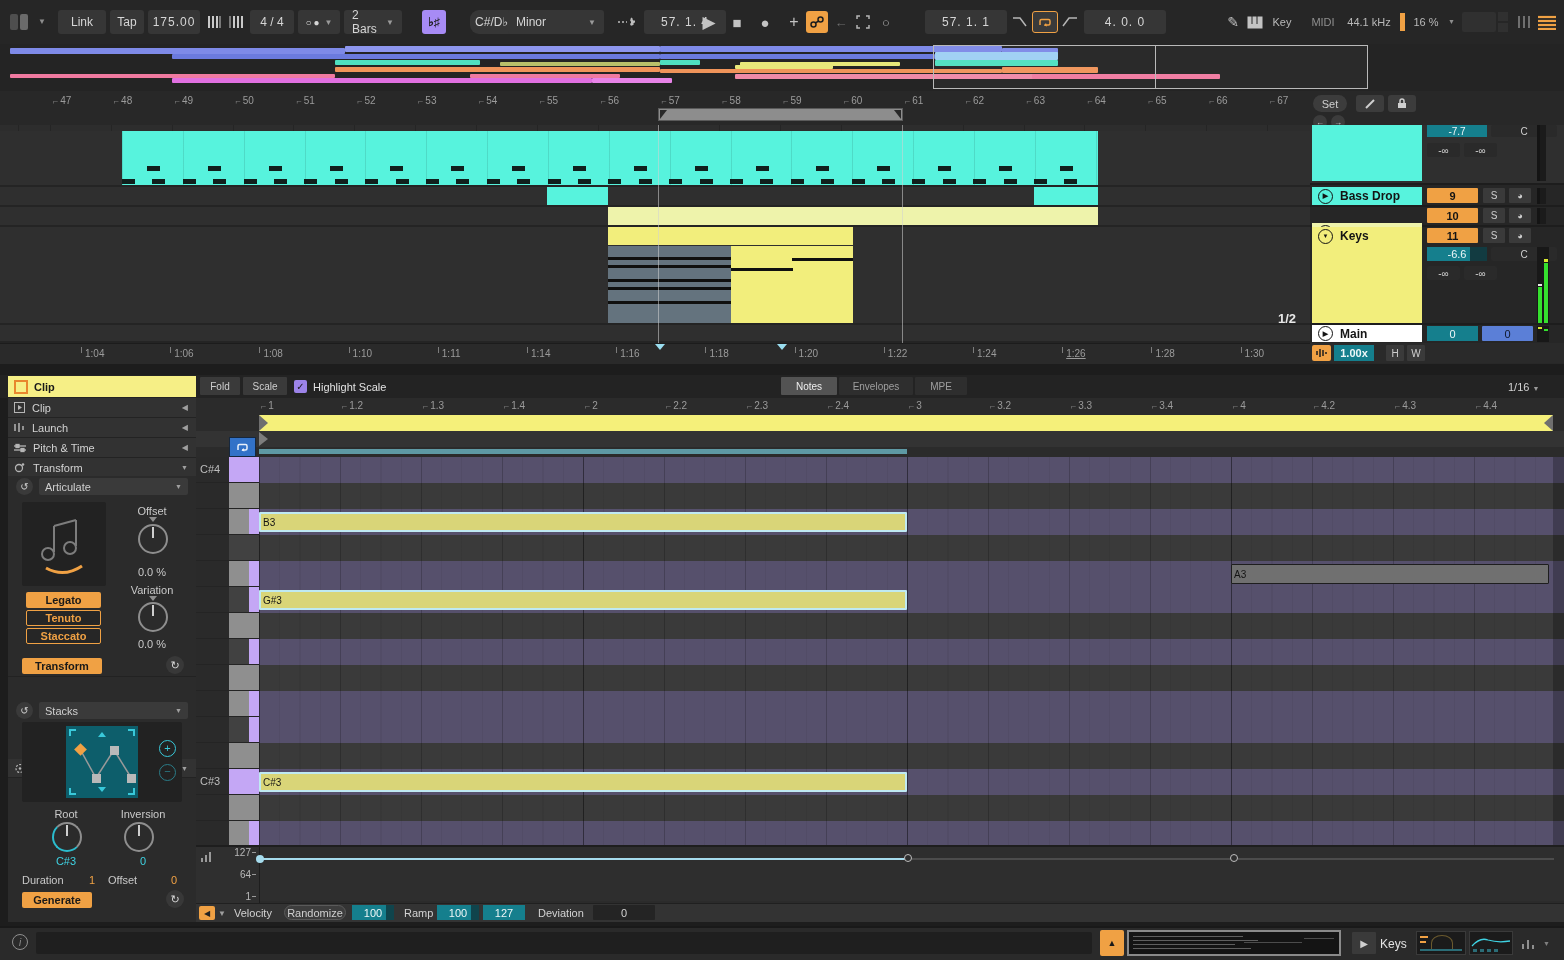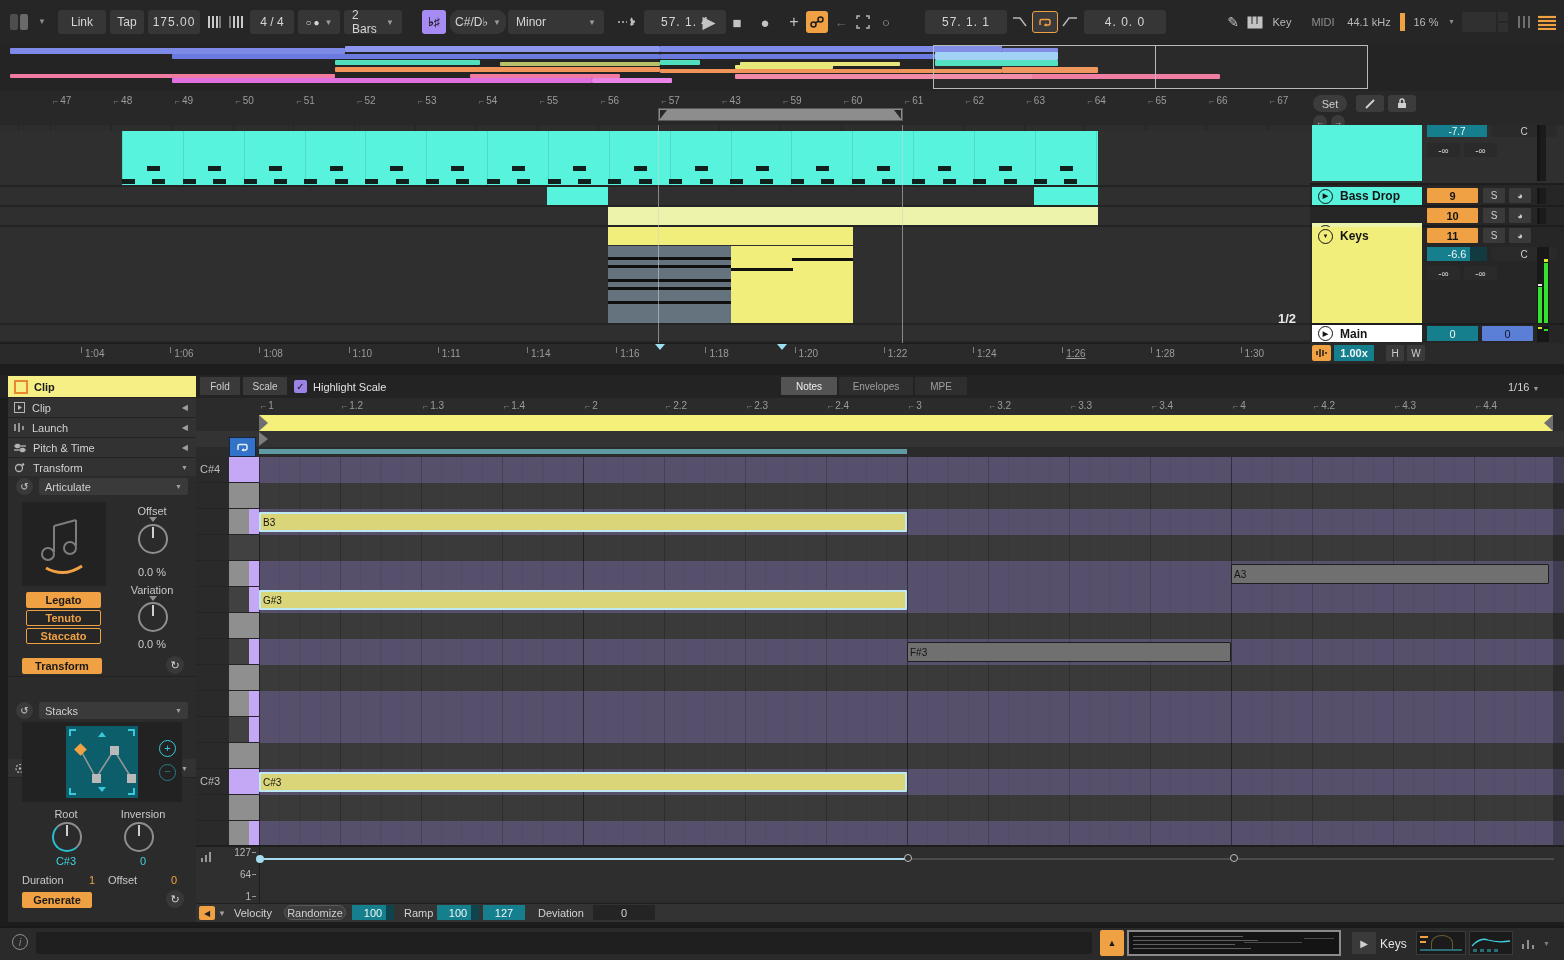--- a/index.html
+++ b/index.html
@@ -84,21 +84,21 @@
       <span style="font-size:10px;">○</span>
         <span style="font-size:10px;margin-left:2px;">●</span>
         <span class="caret">▼</span>
     </div>
     <div class="btn" style="left:344px;width:58px;">
         <span>2 Bars</span>
         <span class="caret">▼</span>
       </div>
 
     <div class="btn" style="left:422px;width:24px;background:#a78bf5;color:#1d1d1d;font-weight:bold;">♭♯</div>
-    <div class="btn" style="left:450px;width:56px;border-radius:9px;">
+    <div class="btn" style="left:470px;width:56px;border-radius:9px;">
         <span>C#/D♭</span>
         <span class="caret">▼</span>
       </div>
     <div class="btn" style="left:508px;width:96px;justify-content:flex-start;">
         <span>Minor</span>
         <span class="caret" style="margin-left:auto;">▼</span>
       </div>
 
     <div class="icon-plain" style="left:614px;width:24px;">
       <svg width="18" height="10">
@@ -240,21 +240,21 @@
         <div class="rlabel" style="left:113.85px;top:4px;">48</div>
         <div class="rlabel" style="left:174.7px;top:4px;">49</div>
         <div class="rlabel" style="left:235.55px;top:4px;">50</div>
         <div class="rlabel" style="left:296.4px;top:4px;">51</div>
         <div class="rlabel" style="left:357.25px;top:4px;">52</div>
         <div class="rlabel" style="left:418.1px;top:4px;">53</div>
         <div class="rlabel" style="left:478.95px;top:4px;">54</div>
         <div class="rlabel" style="left:539.8px;top:4px;">55</div>
         <div class="rlabel" style="left:600.65px;top:4px;">56</div>
         <div class="rlabel" style="left:661.5px;top:4px;">57</div>
-        <div class="rlabel" style="left:722.35px;top:4px;">43</div>
+        <div class="rlabel" style="left:722.35px;top:4px;">58</div>
         <div class="rlabel" style="left:783.2px;top:4px;">59</div>
         <div class="rlabel" style="left:844.0500000000001px;top:4px;">60</div>
         <div class="rlabel" style="left:904.9px;top:4px;">61</div>
         <div class="rlabel" style="left:965.75px;top:4px;">62</div>
         <div class="rlabel" style="left:1026.6px;top:4px;">63</div>
         <div class="rlabel" style="left:1087.45px;top:4px;">64</div>
         <div class="rlabel" style="left:1148.3px;top:4px;">65</div>
         <div class="rlabel" style="left:1209.15px;top:4px;">66</div>
         <div class="rlabel" style="left:1270px;top:4px;">67</div>
       </div>
@@ -728,21 +728,20 @@
          background-image:
            repeating-linear-gradient(90deg, rgba(0,0,0,0.30) 0 1px, transparent 1px 324px),
            repeating-linear-gradient(90deg, rgba(0,0,0,0.16) 0 1px, transparent 1px 81px),
            repeating-linear-gradient(90deg, rgba(0,0,0,0.05) 0 1px, transparent 1px 20.25px);"></div>
     <div class="abs" style="left:1357px;top:59px;width:11px;height:388px;background:rgba(0,0,0,0.25);pointer-events:none;"></div>
 
     <div class="abs" id="roll-notes" style="left:0;top:59px;width:1368px;height:388px;">
         <div class="note" style="left:63px;top:55px;width:648px;">B3</div>
         <div class="note" style="left:63px;top:133px;width:648px;">G#3</div>
         <div class="note" style="left:63px;top:315px;width:648px;">C#3</div>
-        <div class="note noteGray" style="left:711px;top:185px;width:324px;">F#3</div>
         <div class="note noteGray" style="left:1035px;top:107px;width:317.52000000000015px;">A3</div>
       </div>
 
     <div class="abs" style="left:0;top:447px;width:1368px;height:56px;background:#2e2e2e;border-top:2px solid #1e1e1e;box-sizing:border-box;">
       <div class="abs" style="left:0;top:0;width:63px;height:56px;background:#2f2f2f;">
         <svg class="abs" style="left:4px;top:4px;" width="12" height="11">
             <g stroke="#9a9a9a" stroke-width="2">
               <line x1="2" y1="11" x2="2" y2="7"></line>
               <line x1="6" y1="11" x2="6" y2="4"></line>
               <line x1="10" y1="11" x2="10" y2="1"></line>

